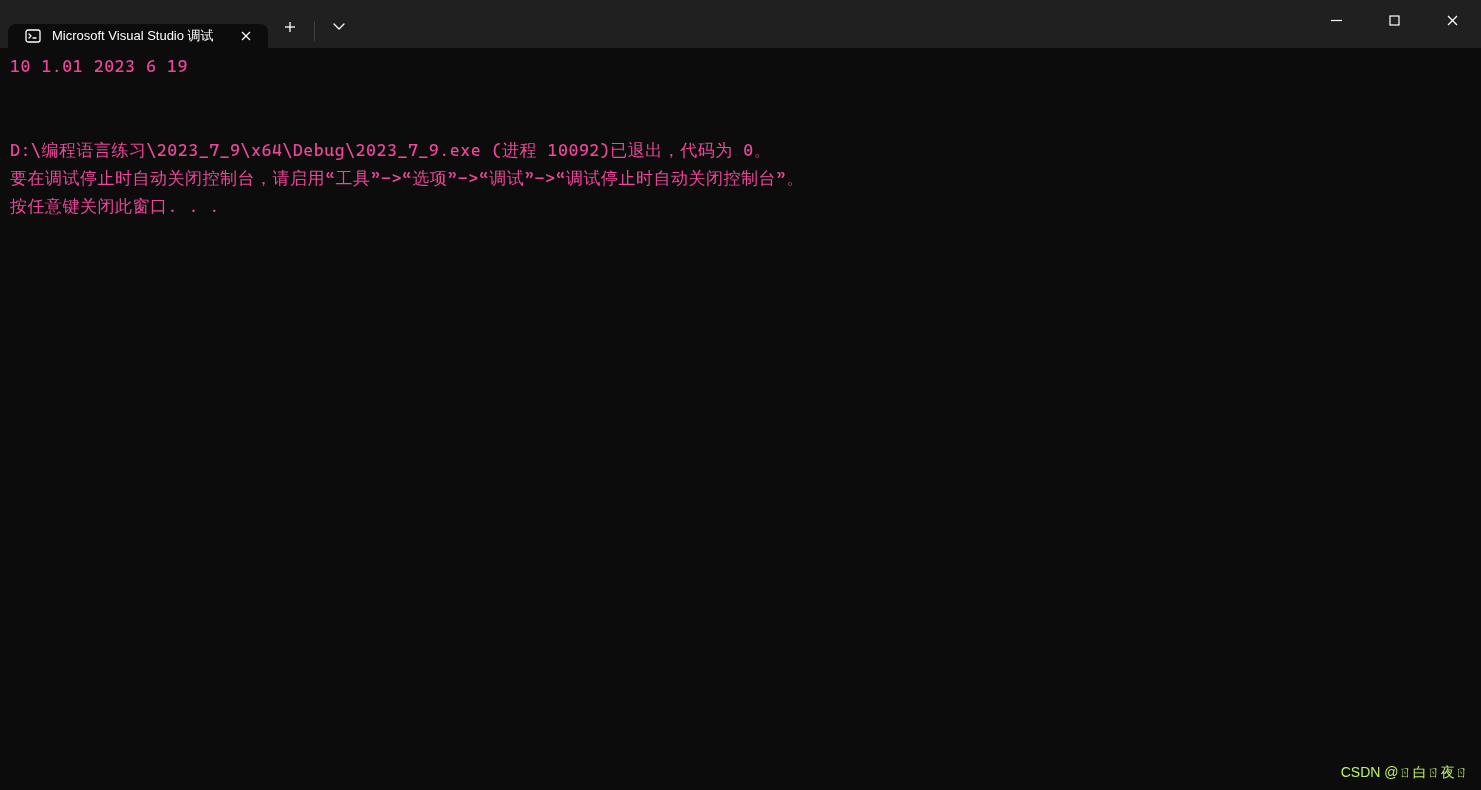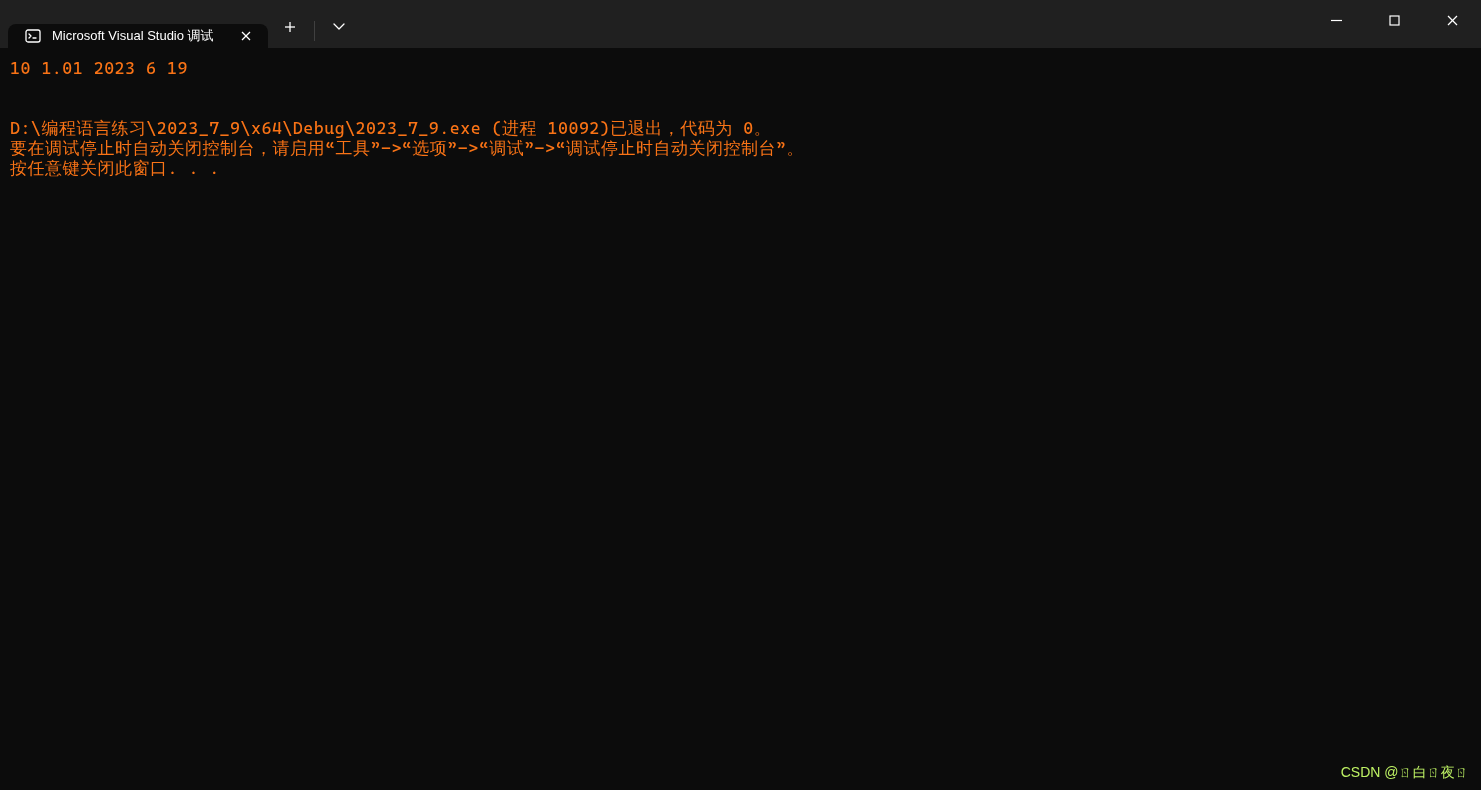--- a/index.html
+++ b/index.html
@@ -93,25 +93,25 @@
     }
     .win-btn {
       width: 58px;
       height: 40px;
       display: flex;
       align-items: center;
       justify-content: center;
       cursor: pointer;
     }
     .terminal-content {
-      padding: 10px 10px;
-      color: #f97316;
+      padding: 4px 10px;
+      color: #ec4899;
       font-family: "Cascadia Mono", "Consolas", "NSimSun", monospace;
       font-size: 17px;
-      line-height: 20px;
+      line-height: 28px;
       white-space: pre-wrap;
       letter-spacing: 0.5px;
     }
     .watermark {
       position: absolute;
       bottom: 8px;
       right: 12px;
       color: #bef264;
       font-size: 14px;
       font-family: "Microsoft YaHei", sans-serif;

